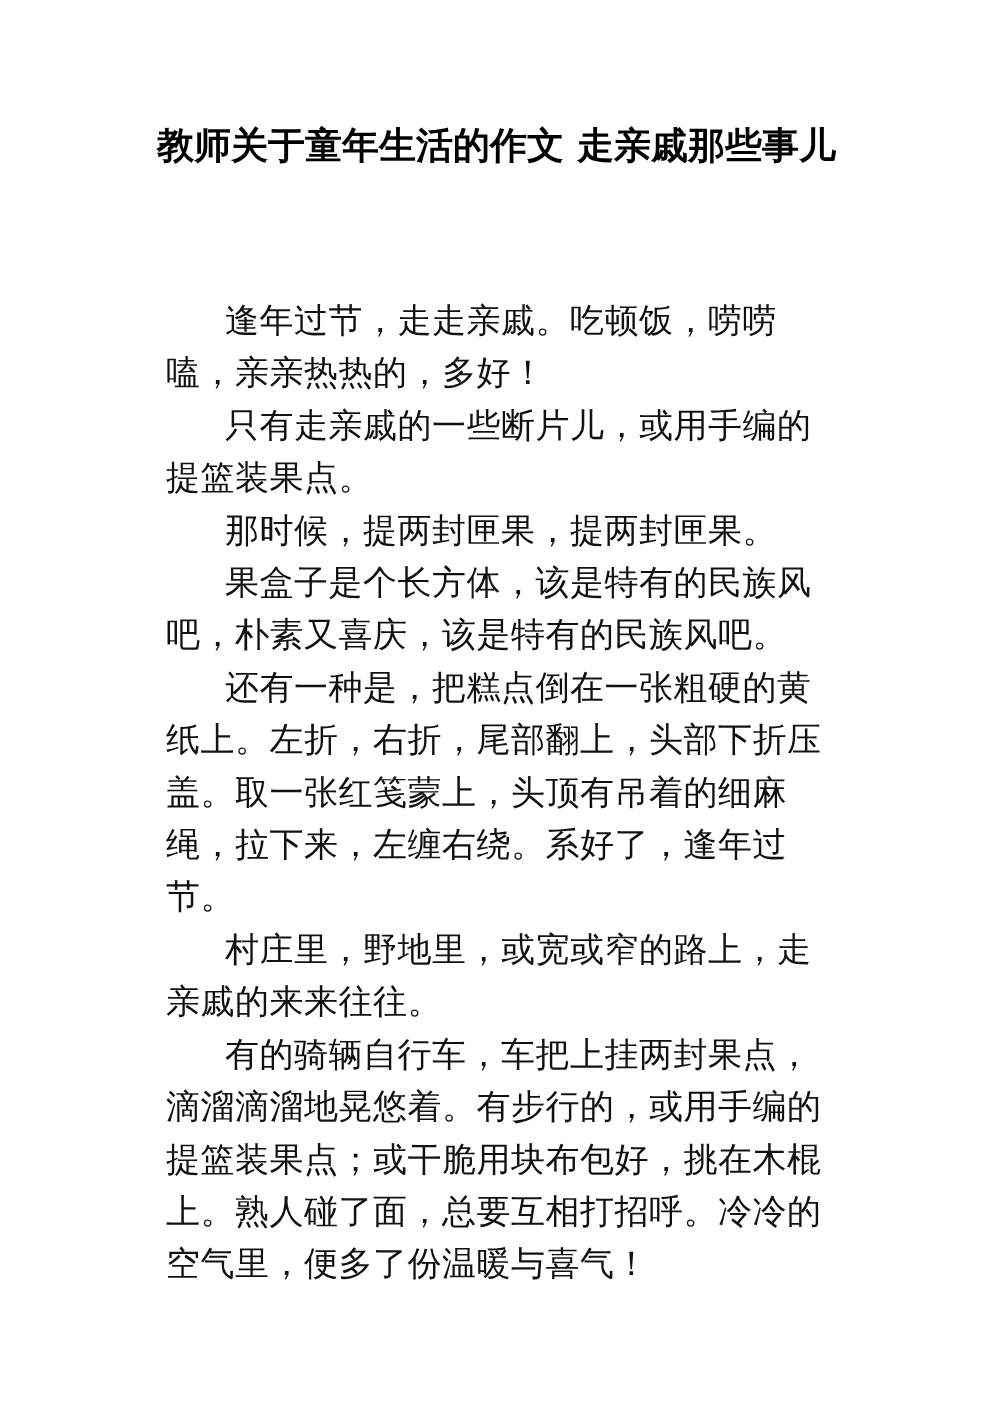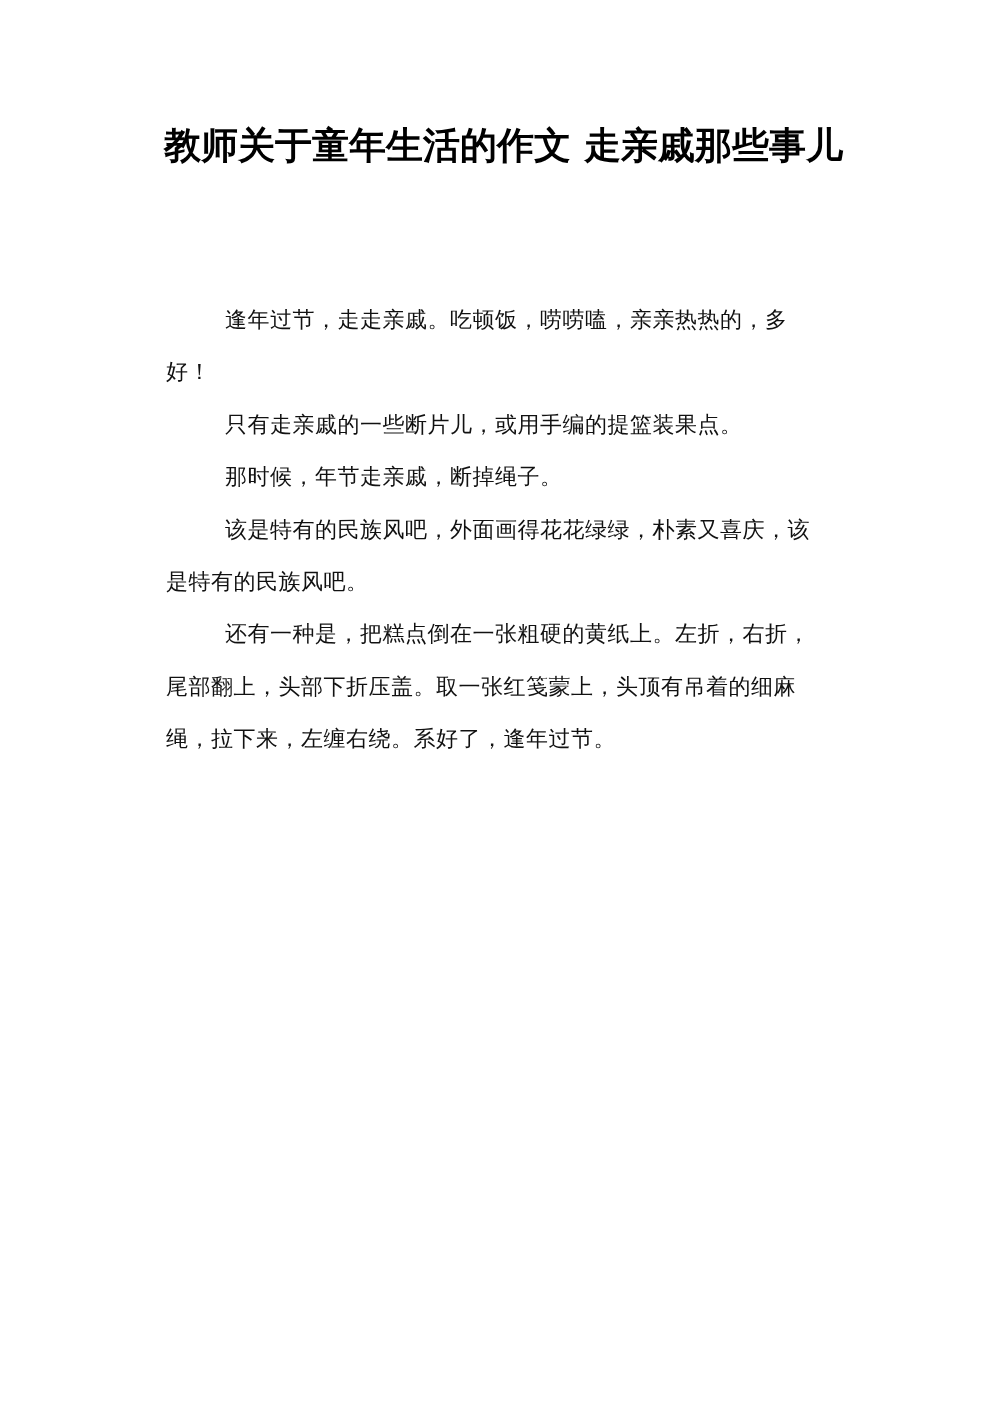--- a/index.html
+++ b/index.html
@@ -21,51 +21,53 @@
       width: 993px;
       height: 1404px;
       background: #ffffff;
     }
     .title {
       position: absolute;
       left: 150px;
       width: 693px;
       top: 120px;
       margin: 0;
-      text-align: right;
+      text-align: center;
       font-family: "DejaVu Sans", "Liberation Sans", sans-serif;
       font-weight: bold;
       font-size: 37px;
       line-height: 52px;
       color: #000000;
       letter-spacing: 0px;
     }
     .body {
       position: absolute;
       left: 166px;
       top: 294px;
       width: 662px;
       font-family: "DejaVu Serif", "Liberation Serif", serif;
-      font-size: 22px;
+      font-size: 34px;
       line-height: 52.4px;
       color: #111111;
     }
     .para {
       margin: 0;
       text-indent: 59px;
       letter-spacing: 0.5px;
       word-break: break-all;
       white-space: normal;
     }
   </style>
 </head>
 <body>
 
 <div class="page">
   <h1 class="title">教师关于童年生活的作文 走亲戚那些事儿</h1>
   <div class="body">
     <p class="para">逢年过节，走走亲戚。吃顿饭，唠唠嗑，亲亲热热的，多好！</p>
     <p class="para">只有走亲戚的一些断片儿，或用手编的提篮装果点。</p>
-    <p class="para">那时候，年节走亲戚，断掉绳子。</p>
-    <p class="para">该是特有的民族风吧，外面画得花花绿绿，朴素又喜庆，该是特有的民族风吧。</p>
+    <p class="para">那时候，提两封匣果，提两封匣果。</p>
+    <p class="para">果盒子是个长方体，该是特有的民族风吧，朴素又喜庆，该是特有的民族风吧。</p>
     <p class="para">还有一种是，把糕点倒在一张粗硬的黄纸上。左折，右折，尾部翻上，头部下折压盖。取一张红笺蒙上，头顶有吊着的细麻绳，拉下来，左缠右绕。系好了，逢年过节。</p>
+    <p class="para">村庄里，野地里，或宽或窄的路上，走亲戚的来来往往。</p>
+    <p class="para">有的骑辆自行车，车把上挂两封果点，滴溜滴溜地晃悠着。有步行的，或用手编的提篮装果点；或干脆用块布包好，挑在木棍上。熟人碰了面，总要互相打招呼。冷冷的空气里，便多了份温暖与喜气！</p>
   </div>
 </div>
 
 </body></html>

